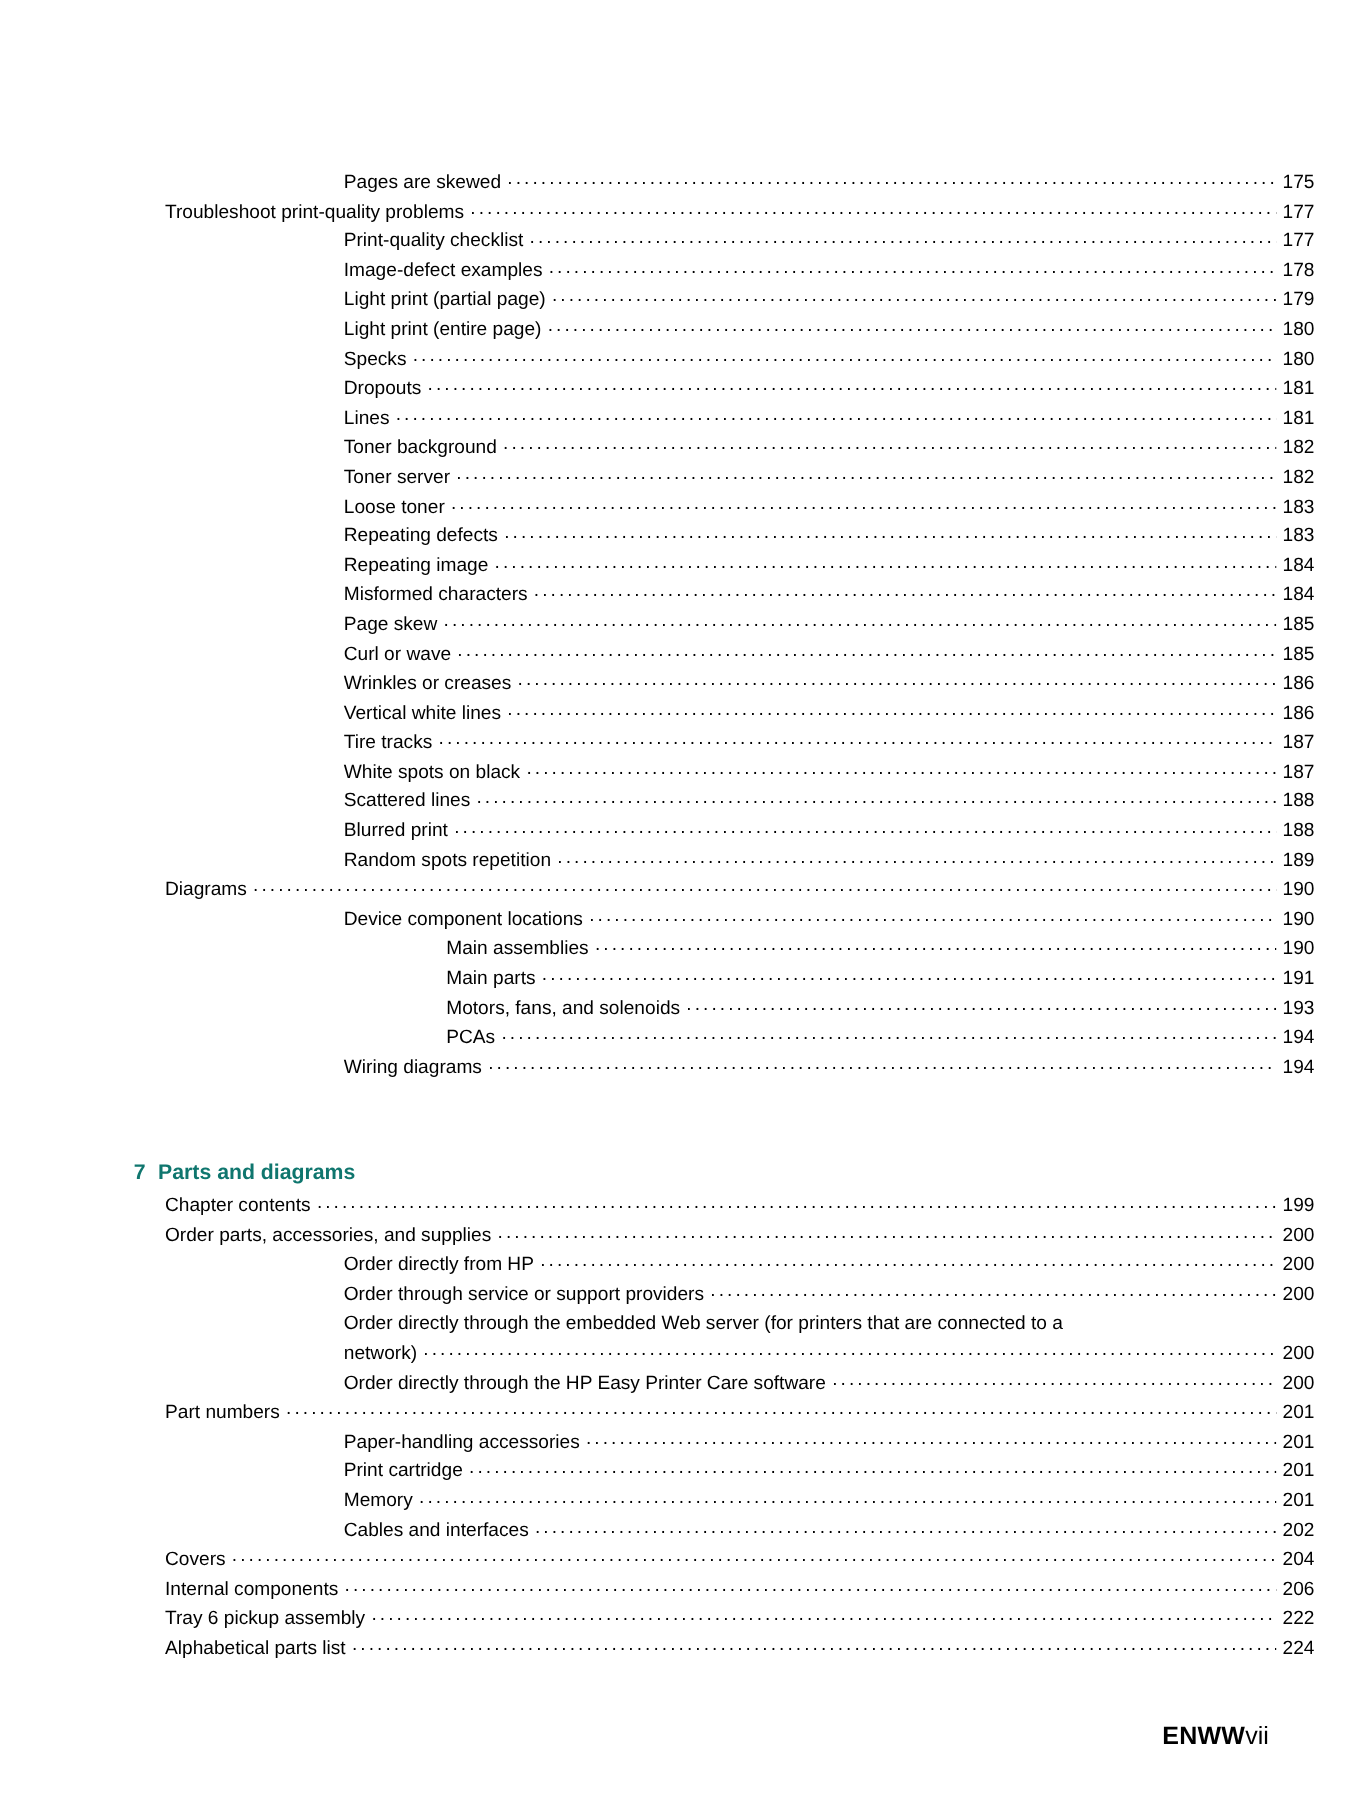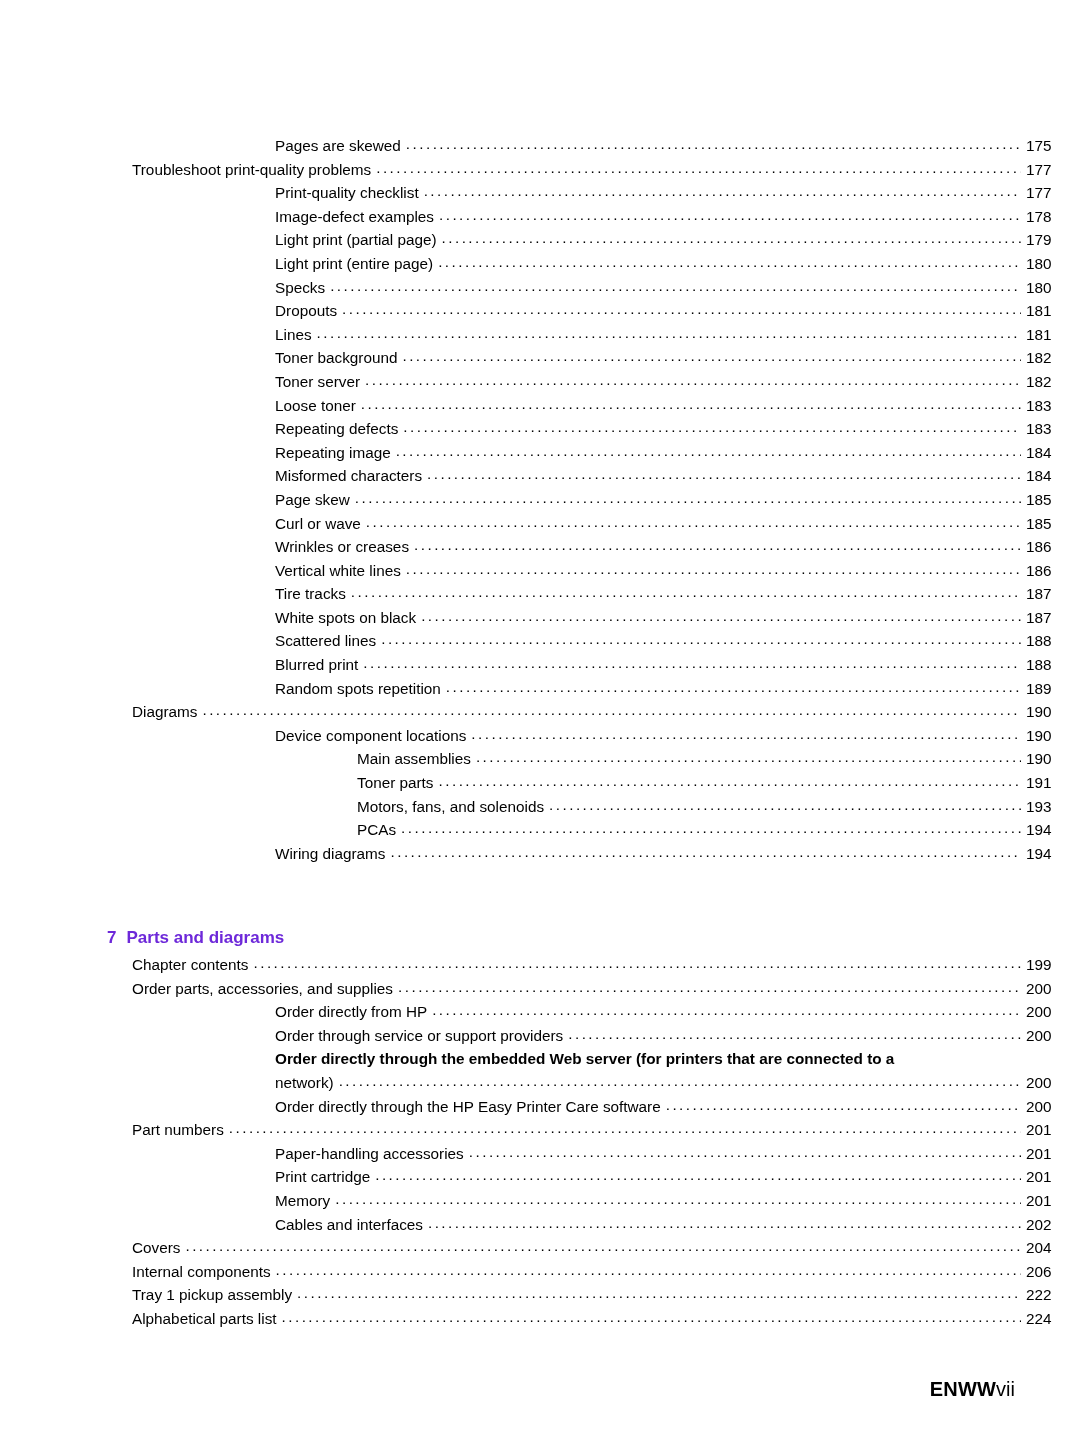--- a/index.html
+++ b/index.html
@@ -70,30 +70,30 @@
     white-space: nowrap;
     color: #000;
   }
 
   .toc-page {
     flex: 0 0 auto;
     width: 66px;
     text-align: left;
     font-size: 15.3px;
   }
-  .toc-row.wrap-head .toc-title { padding-right: 0; font-weight: bold; }
+  .toc-row.wrap-head .toc-title { padding-right: 0; }
 
   
   .chapter-heading {
     position: absolute;
     left: 95px;
     top: 897px;
     font-size: 17px;
     font-weight: bold;
-    color: #6d28d9;
+    color: #0f766e;
     line-height: 22px;
     white-space: nowrap;
   }
   .chapter-heading .chapter-num { margin-right: 10px; }
 
   
   #footer {
     position: absolute;
     left: 95px;
     top: 1348px;
@@ -241,21 +241,21 @@
         <span class="toc-title">Device component locations</span>
         <span class="leader"></span>
         <span class="toc-page">190</span>
       </div>
       <div class="toc-row lvl3">
         <span class="toc-title">Main assemblies</span>
         <span class="leader"></span>
         <span class="toc-page">190</span>
       </div>
       <div class="toc-row lvl3">
-        <span class="toc-title">Toner parts</span>
+        <span class="toc-title">Main parts</span>
         <span class="leader"></span>
         <span class="toc-page">191</span>
       </div>
       <div class="toc-row lvl3">
         <span class="toc-title">Motors, fans, and solenoids</span>
         <span class="leader"></span>
         <span class="toc-page">193</span>
       </div>
       <div class="toc-row lvl3">
         <span class="toc-title">PCAs</span>
@@ -336,21 +336,21 @@
         <span class="toc-title">Covers</span>
         <span class="leader"></span>
         <span class="toc-page">204</span>
       </div>
       <div class="toc-row lvl1">
         <span class="toc-title">Internal components</span>
         <span class="leader"></span>
         <span class="toc-page">206</span>
       </div>
       <div class="toc-row lvl1">
-        <span class="toc-title">Tray 1 pickup assembly</span>
+        <span class="toc-title">Tray 6 pickup assembly</span>
         <span class="leader"></span>
         <span class="toc-page">222</span>
       </div>
       <div class="toc-row lvl1">
         <span class="toc-title">Alphabetical parts list</span>
         <span class="leader"></span>
         <span class="toc-page">224</span>
       </div>
     </div>
 

